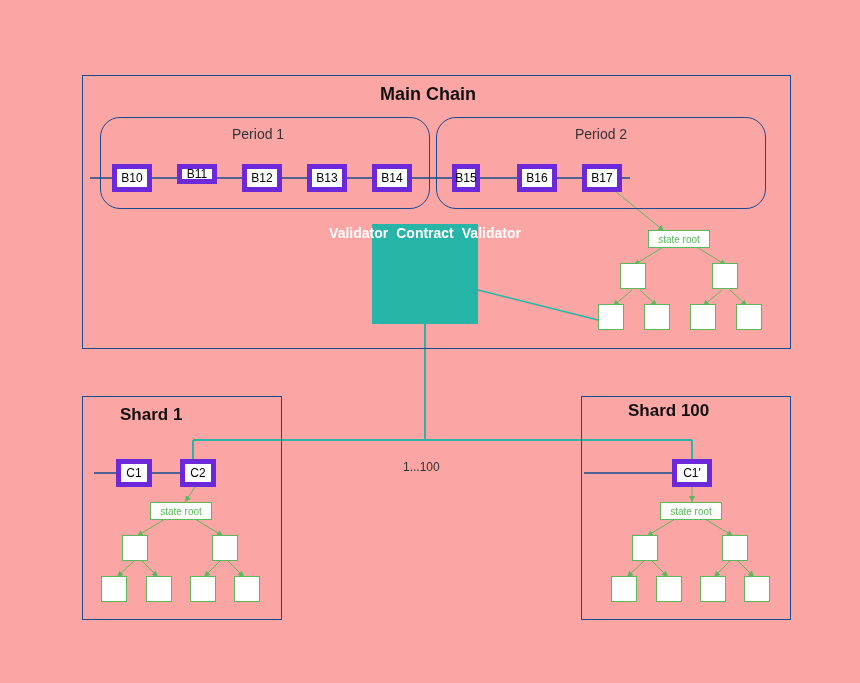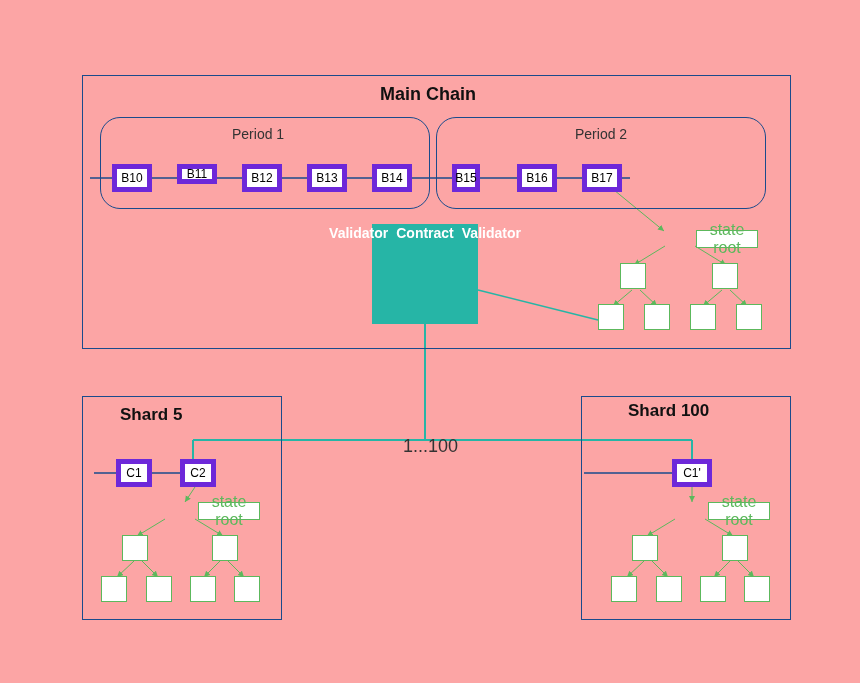--- a/index.html
+++ b/index.html
@@ -5,21 +5,21 @@
   * { box-sizing: border-box; }
   body { margin: 0; padding: 0; background: #f5f5f5; font-family: Arial, Helvetica, sans-serif; }
   .canvas { position: relative; width: 860px; height: 683px; background: #fca5a5; margin: 0 auto; }
   .box-border { position: absolute; border: 1px solid #333; background: #fff; }
   .main-chain { border: 1.5px solid #1a4b8c; }
   .period-box { border: 1px solid #1a4b8c; border-radius: 20px; position: absolute; }
   .title { position: absolute; font-weight: bold; color: #111; }
   .label { position: absolute; color: #333; text-align: center; }
   .block-box { position: absolute; border: 5px solid #6d28d9; background: #fff; text-align: center; font-size: 12px; display: flex; align-items: center; justify-content: center; }
   .vmc { position: absolute; background: #26b5a6; color: #fff; text-align: center; display: flex; flex-direction: row; justify-content: center; font-weight: bold; font-size: 14px; line-height: 1.4; gap: 8px; }
-  .green-box { position: absolute; border: 1px solid #5cb85c; background: #fff; text-align: center; font-size: 16px; display: flex; align-items: center; justify-content: center; color: #5cb85c; margin-left: 48px; }
+  .green-box { position: absolute; border: 1px solid #5cb85c; background: #fff; text-align: center; font-size: 10px; display: flex; align-items: center; justify-content: center; color: #5cb85c; }
   .tree-node { position: absolute; border: 1px solid #5cb85c; background: #fff; }
   svg.lines { position: absolute; top: 0; left: 0; pointer-events: none; }
 </style>
 </head>
 <body>
 
 <div class="canvas">
 
   <svg class="lines" width="860" height="683">
     <defs>
@@ -93,24 +93,24 @@
   </div>
 
   <div class="green-box" style="left:648px; top:230px; width:62px; height:18px;">state root</div>
   <div class="tree-node" style="left:620px; top:263px; width:26px; height:26px;"></div>
   <div class="tree-node" style="left:712px; top:263px; width:26px; height:26px;"></div>
   <div class="tree-node" style="left:598px; top:304px; width:26px; height:26px;"></div>
   <div class="tree-node" style="left:644px; top:304px; width:26px; height:26px;"></div>
   <div class="tree-node" style="left:690px; top:304px; width:26px; height:26px;"></div>
   <div class="tree-node" style="left:736px; top:304px; width:26px; height:26px;"></div>
 
-  <div class="label" style="left:403px; top:436px; font-size:18px;">1...100</div>
+  <div class="label" style="left:403px; top:460px; font-size:12px;">1...100</div>
 
   <div class="box-border main-chain" style="left:82px; top:396px; width:200px; height:224px; background:transparent;"></div>
-  <div class="title" style="left:120px; top:405px; font-size:17px;">Shard 5</div>
+  <div class="title" style="left:120px; top:405px; font-size:17px;">Shard 1</div>
   <div class="block-box" style="left:116px; top:459px; width:36px; height:28px;">C1</div>
   <div class="block-box" style="left:180px; top:459px; width:36px; height:28px;">C2</div>
   <div class="green-box" style="left:150px; top:502px; width:62px; height:18px;">state root</div>
   <div class="tree-node" style="left:122px; top:535px; width:26px; height:26px;"></div>
   <div class="tree-node" style="left:212px; top:535px; width:26px; height:26px;"></div>
   <div class="tree-node" style="left:101px; top:576px; width:26px; height:26px;"></div>
   <div class="tree-node" style="left:146px; top:576px; width:26px; height:26px;"></div>
   <div class="tree-node" style="left:190px; top:576px; width:26px; height:26px;"></div>
   <div class="tree-node" style="left:234px; top:576px; width:26px; height:26px;"></div>
 

